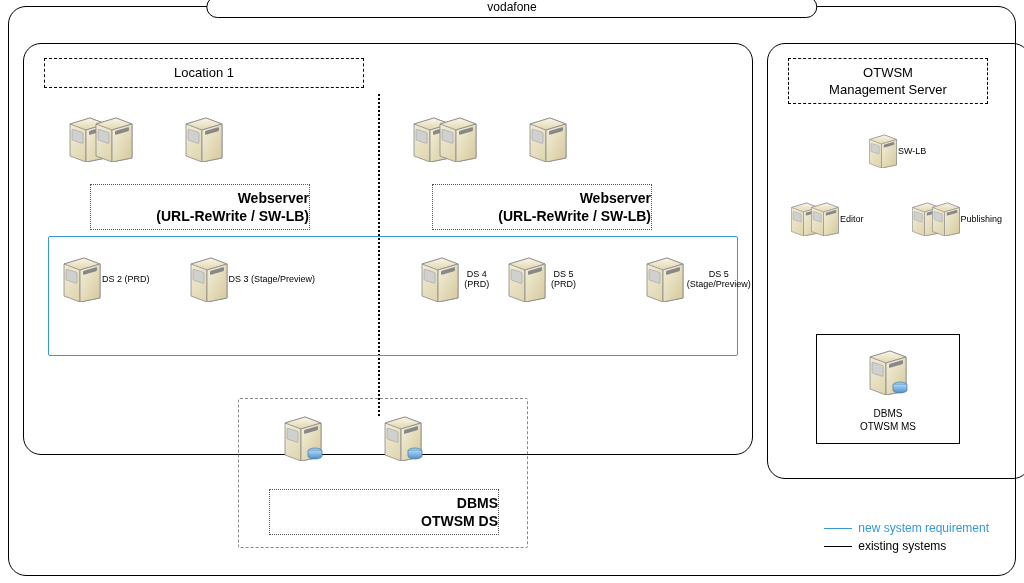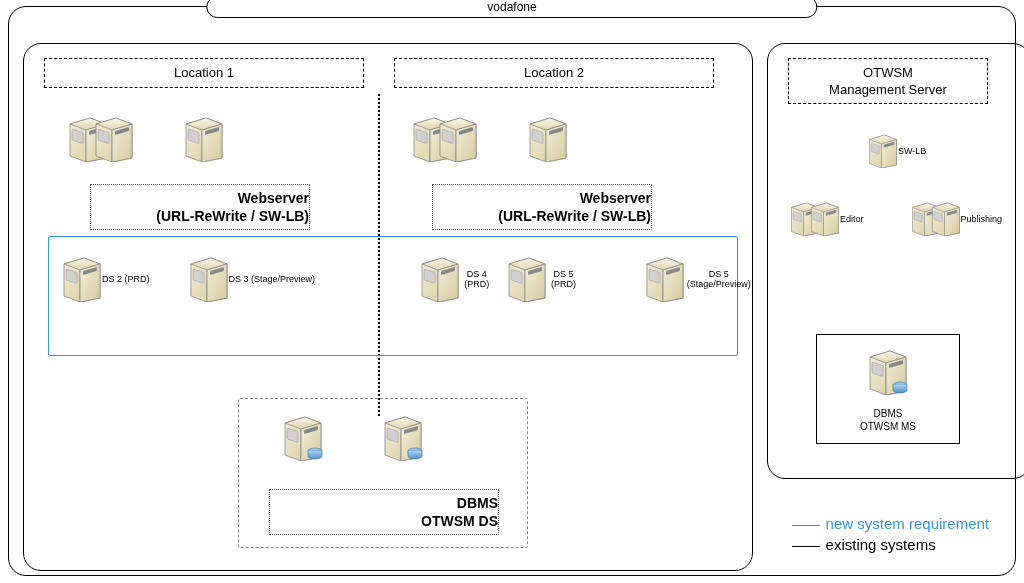--- a/index.html
+++ b/index.html
@@ -1,36 +1,36 @@
 <!DOCTYPE html>
 <html><head>
 <meta charset="utf-8">
 <style>
 *{box-sizing:border-box;margin:0;padding:0;}
 body{font-family:Arial,sans-serif;font-size:11px;color:#000;background:#fff;width:1024px;height:583px;position:relative;}
 .main-frame{position:absolute;left:8px;top:6px;width:1008px;height:570px;border:1.5px solid #000;border-radius:18px;}
 .title-tab{position:absolute;left:50%;top:0;transform:translate(-50%,-50%);background:#fff;border:1.5px solid #000;border-radius:14px;padding:3px 280px;font-size:12px;}
-.left-zone{position:absolute;left:14px;top:36px;width:730px;height:528px;border:1.5px solid #000;border-radius:18px;}
+.left-zone{position:absolute;left:14px;top:36px;width:730px;height:412px;border:1.5px solid #000;border-radius:18px;}
 .right-zone{position:absolute;left:758px;top:36px;width:264px;height:436px;border:1.5px solid #000;border-radius:18px;}
 .dash-header{position:absolute;border:1.5px dashed #000;text-align:center;padding:6px 0;font-size:13px;}
 .loc1-h{left:20px;top:14px;width:320px;height:30px;}
 .loc2-h{left:370px;top:14px;width:320px;height:30px;}
 .otwsm-h{left:20px;top:14px;width:200px;height:46px;line-height:1.3;}
 .vdash{position:absolute;left:354px;top:50px;height:322px;border-left:2px dotted #000;}
 .server-icon{width:40px;height:48px;display:inline-block;position:relative;}
 .server-icon svg{width:40px;height:48px;}
 .server-small svg{width:30px;height:36px;}
 .server-small{width:30px;height:36px;display:inline-block;}
 .row{position:absolute;display:flex;align-items:flex-end;}
 .dotted-box{border:1px dotted #555;text-align:right;padding:4px 0;font-size:14px;line-height:1.3;font-weight:bold;}
 .blue-box{position:absolute;border:1px solid #3498db;border-radius:2px;}
 .dashed-grey{border:1.5px dashed #888;border-radius:2px;}
 .label{font-size:9px;text-align:center;margin-top:2px;}
 .stack{display:flex;align-items:center;}
-.legend{position:absolute;right:26px;bottom:18px;font-size:15px;}
+.legend{position:absolute;right:26px;bottom:18px;font-size:12px;}
 .legend-line{display:inline-block;width:28px;height:0;border-top:1.5px solid;vertical-align:middle;margin-right:6px;}
 .legend-row{margin-bottom:4px;}
 .solid-box{border:1px solid #000;}
 </style>
 </head>
 <body>
 
 <svg width="0" height="0" style="position:absolute">
 <defs>
 <linearGradient id="gs" x1="0" y1="0" x2="1" y2="1">
@@ -59,21 +59,20 @@
 <path d="M25,38 L25,43 A7,3 0 0 0 39,43 L39,38" fill="url(#gdb)" stroke="#3070a0" stroke-width="0.6"></path>
 </g>
 </defs>
 </svg>
 
 <div class="main-frame">
   <div class="title-tab">vodafone</div>
 
   <div class="left-zone">
     <div class="dash-header loc1-h">Location 1</div>
-    <div class="dash-header loc2-h">Location 2</div>
     <div class="vdash"></div>
 
     <div class="row" style="left:44px;top:70px;gap:0px;">
       <span class="server-icon"><svg>
             <use href="#srv"></use>
           </svg></span>
       <span class="server-icon" style="margin-left:-14px"><svg>
             <use href="#srv"></use>
           </svg></span>
       <span class="server-icon" style="margin-left:50px"><svg>

